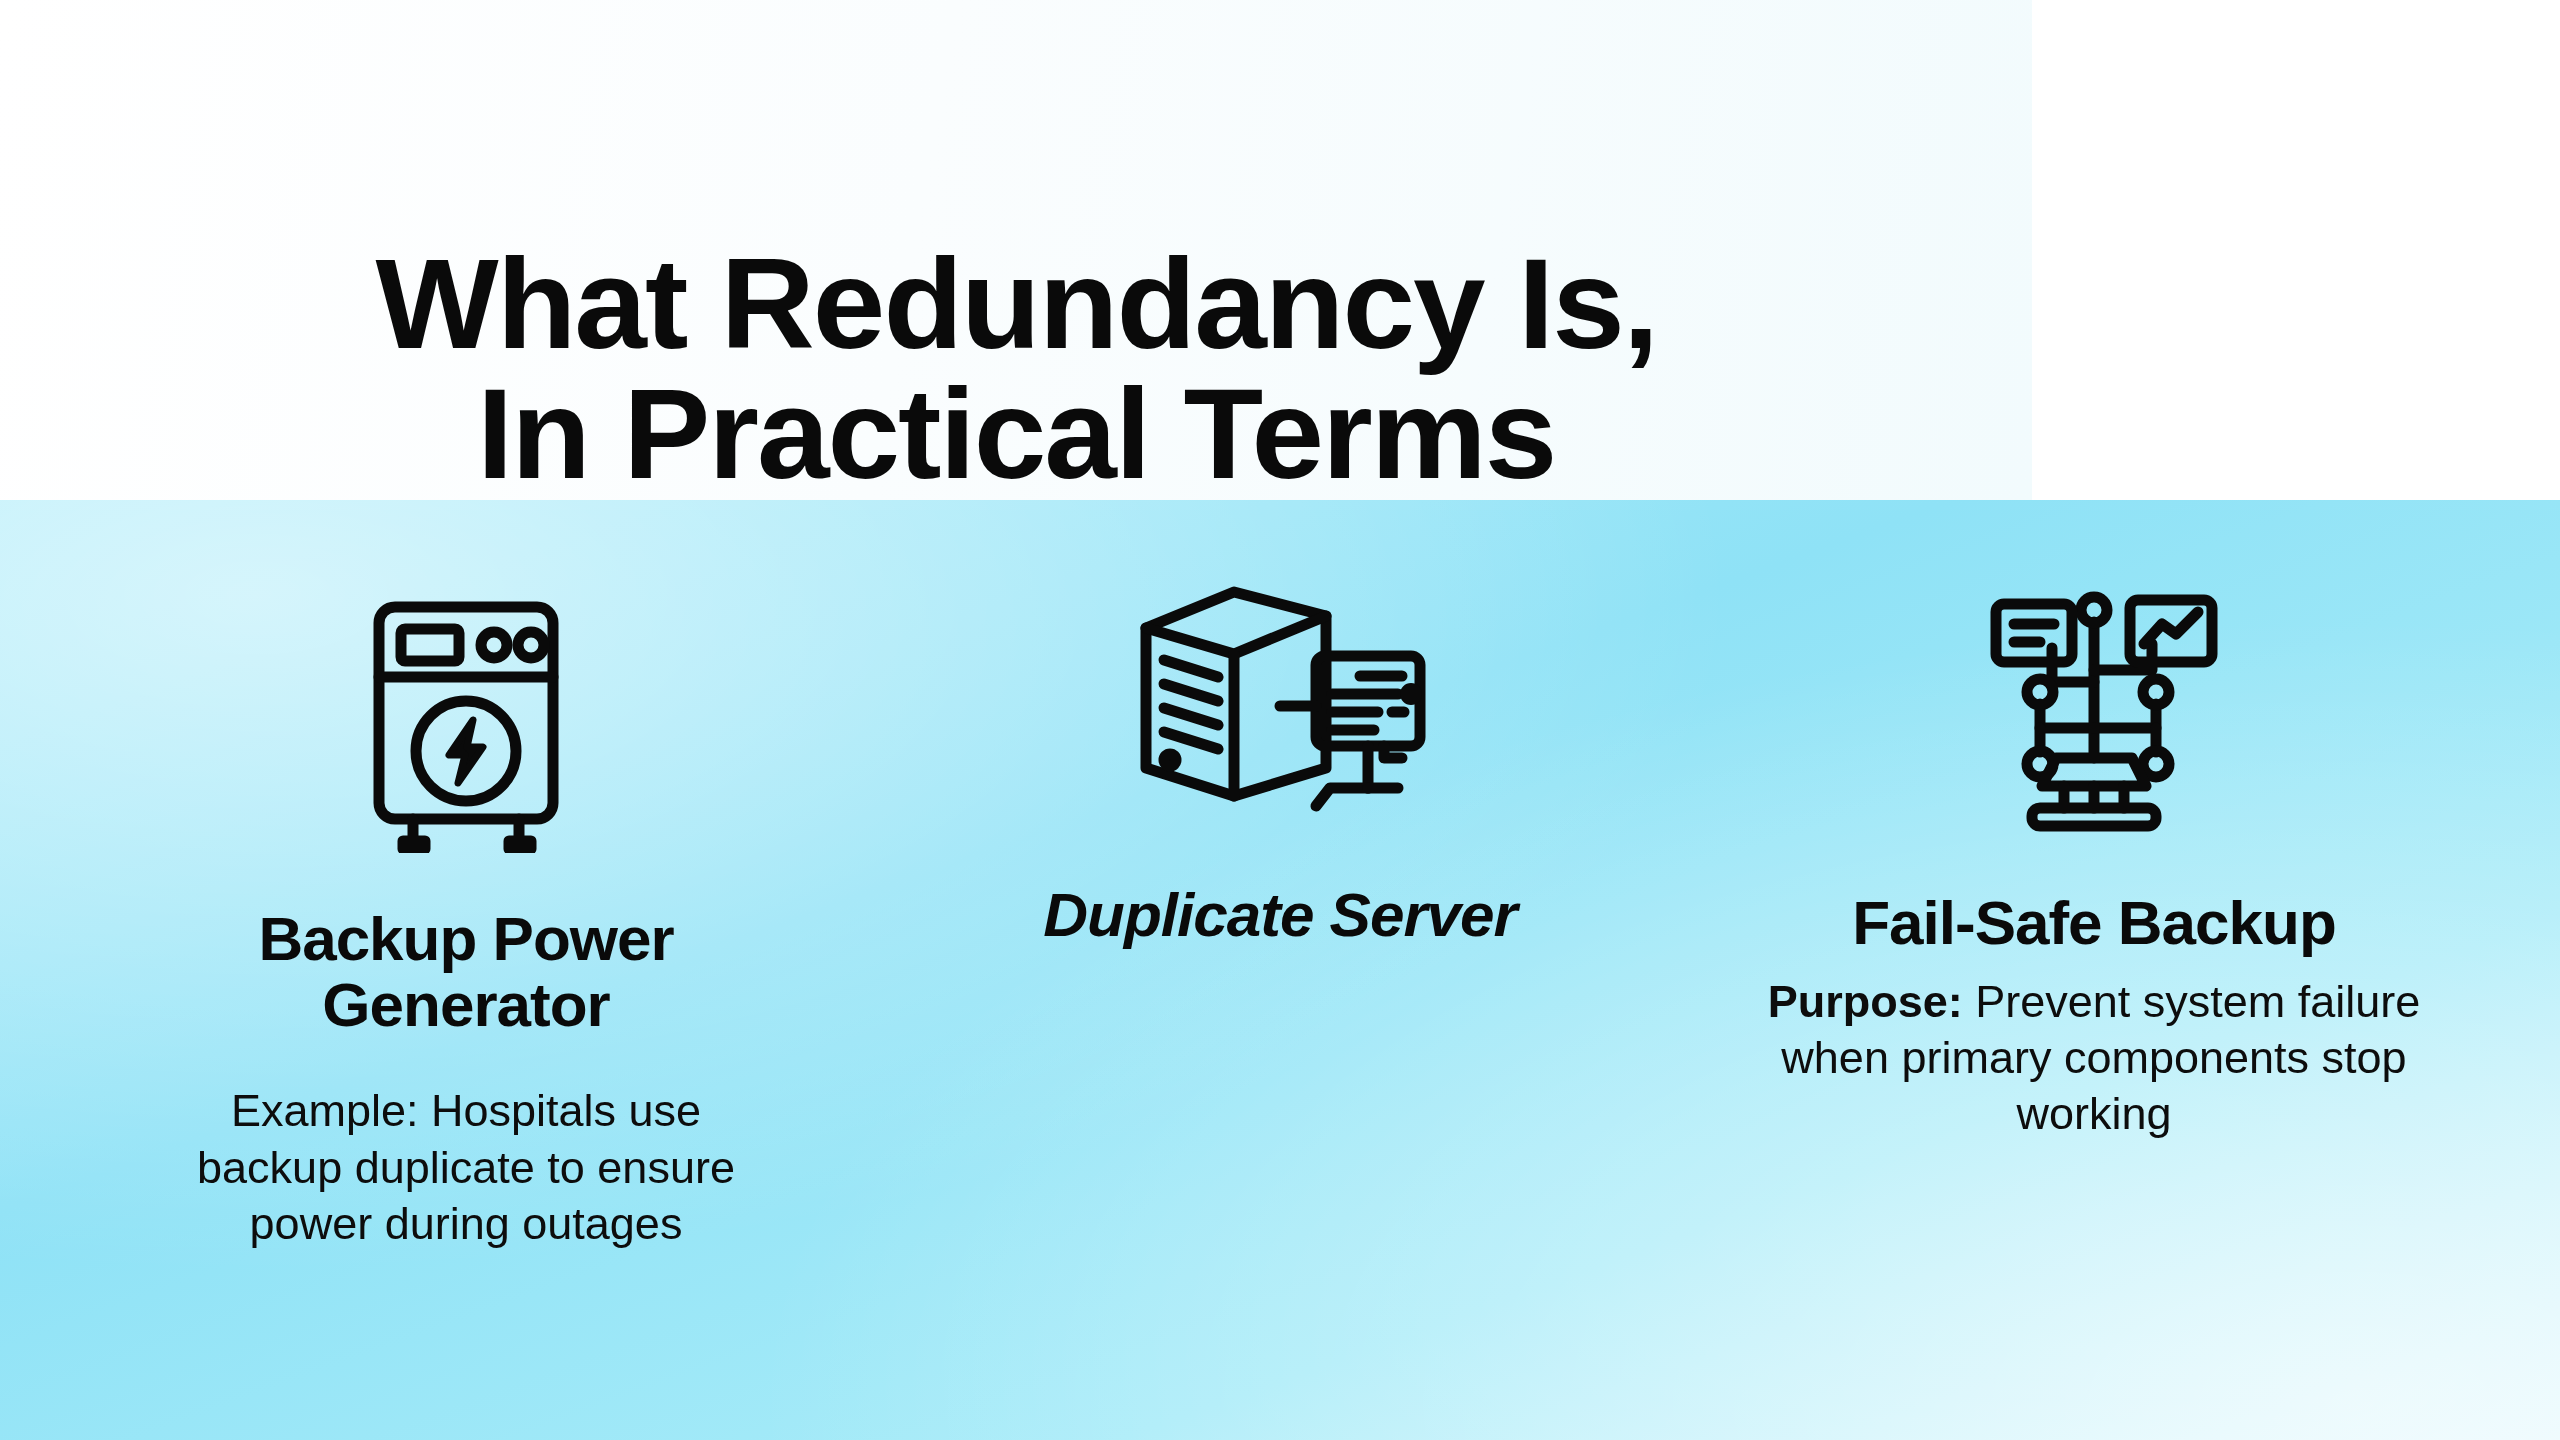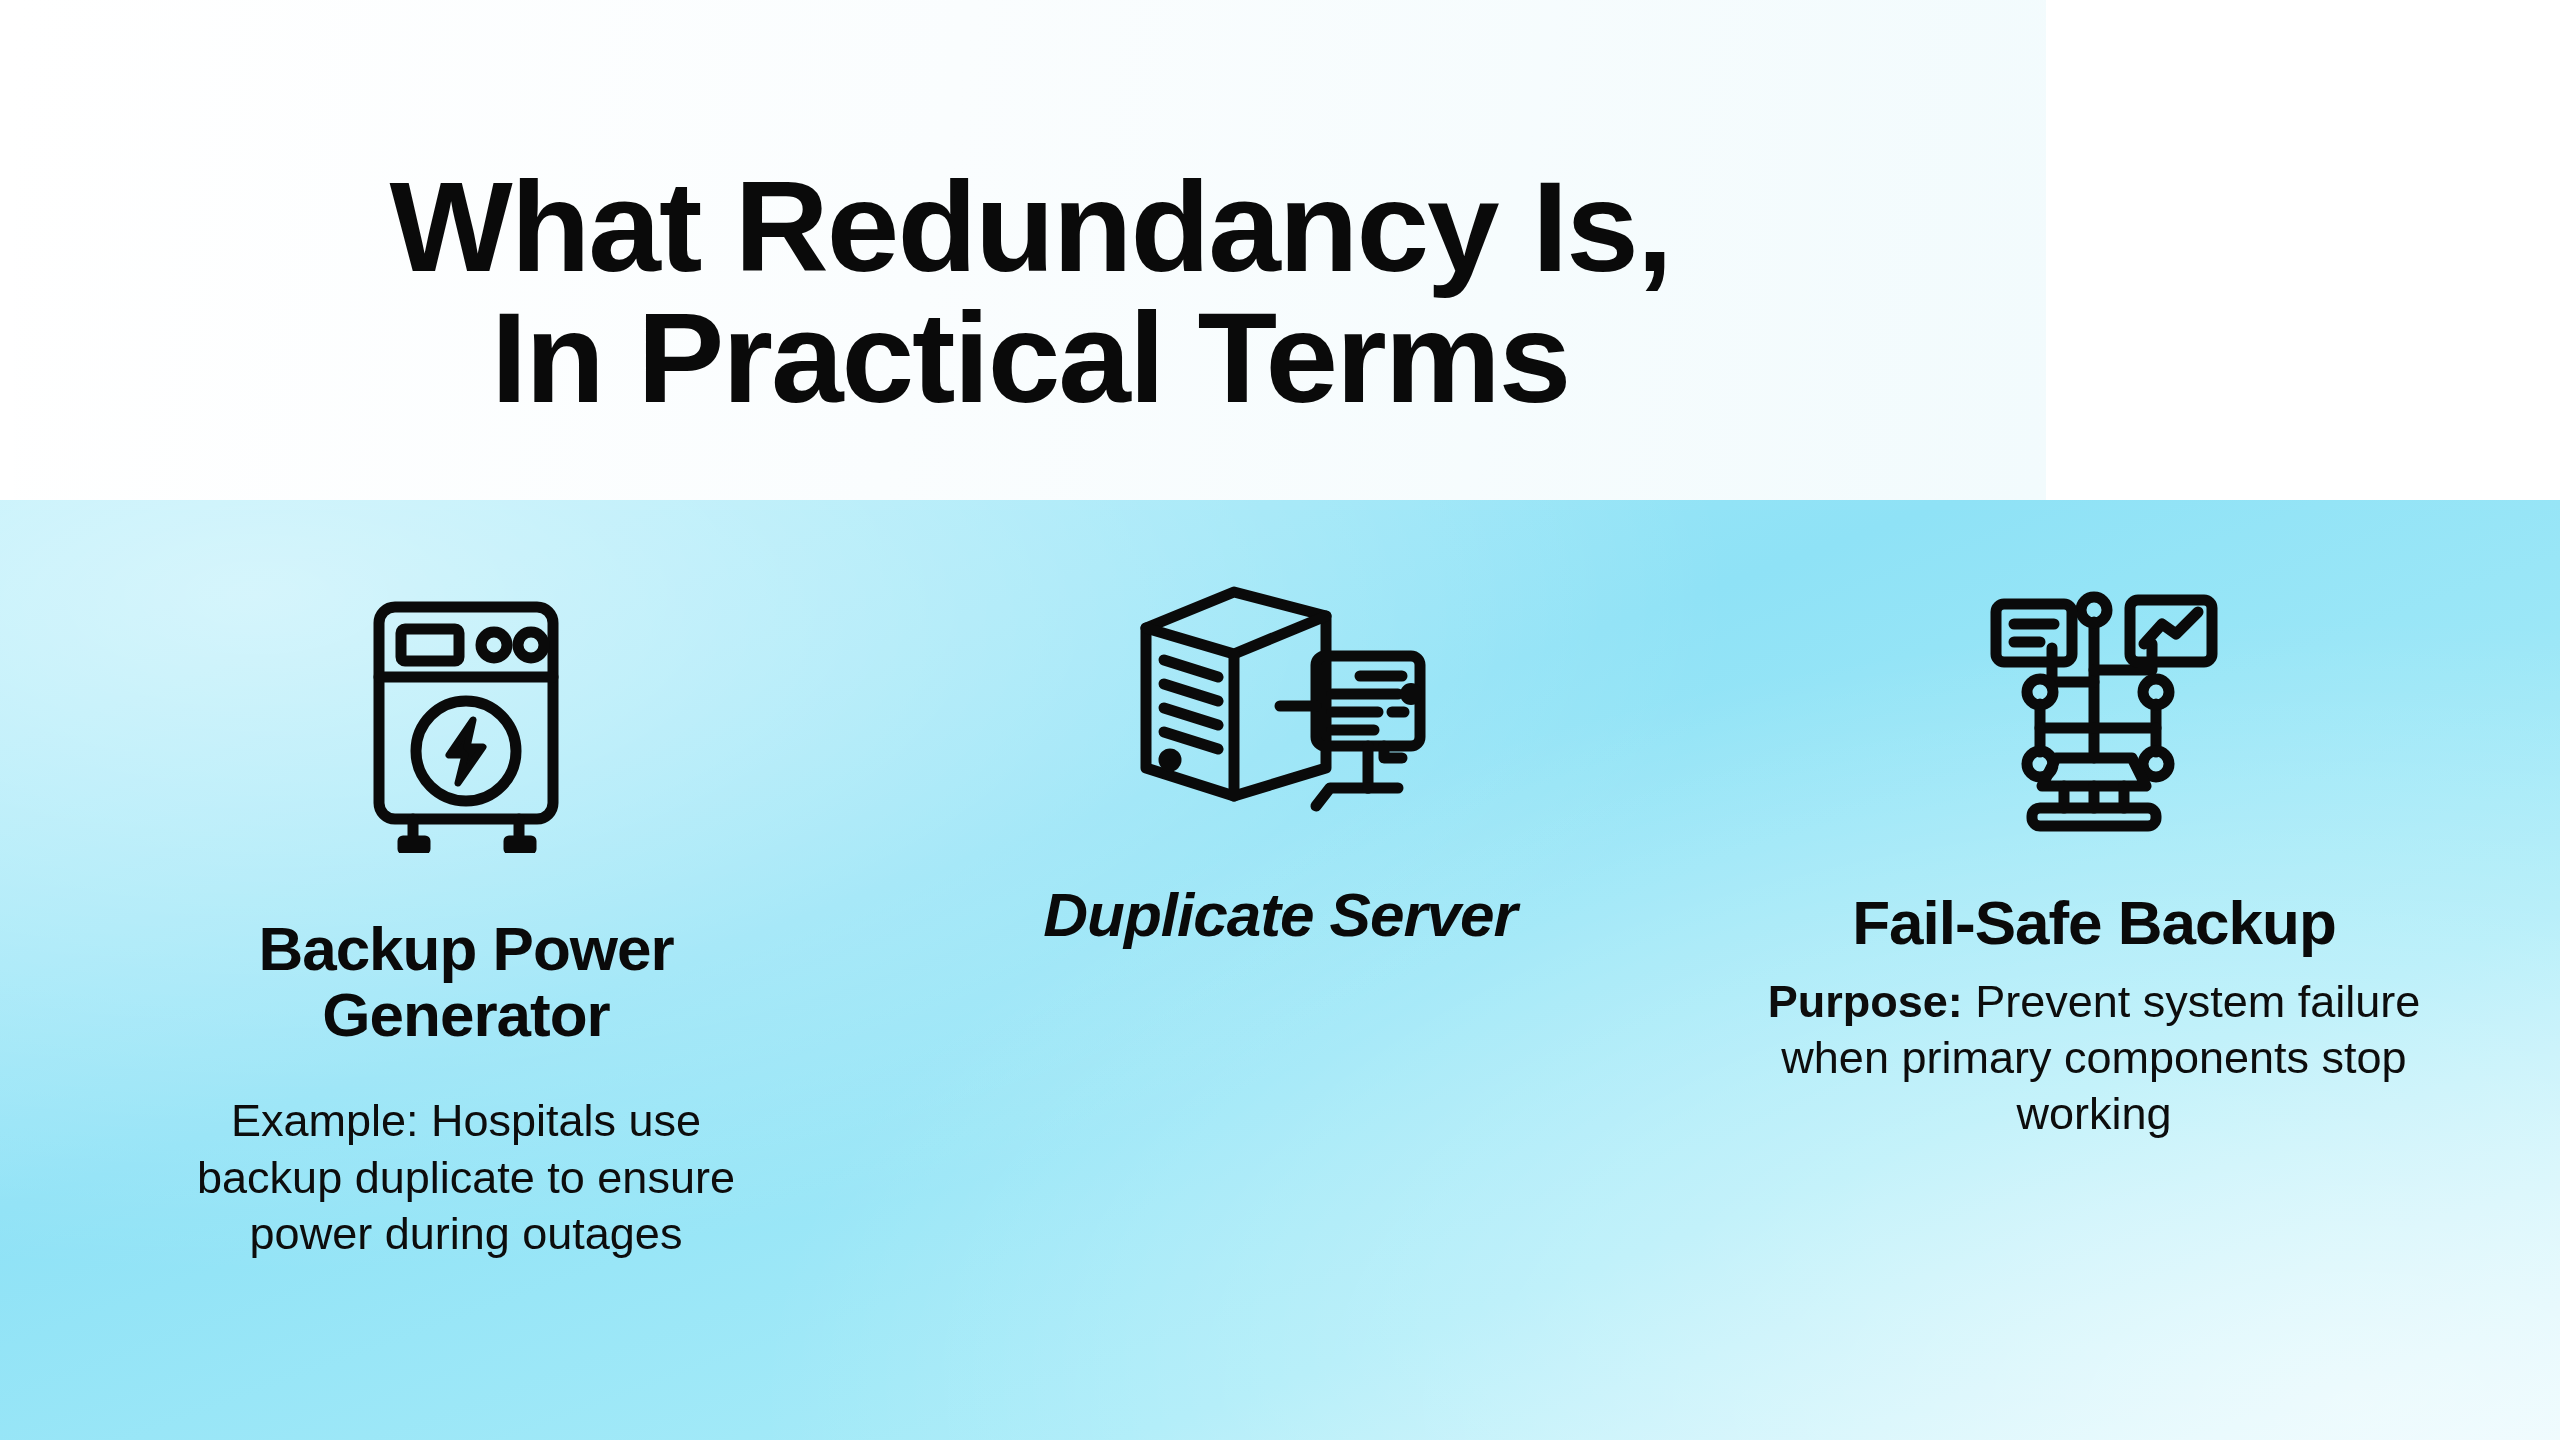--- a/index.html
+++ b/index.html
@@ -18,29 +18,29 @@
     position: relative;
     width: 2560px;
     height: 1440px;
     background: #ffffff;
     overflow: hidden;
   }
 
   
   .header-band {
     position: absolute;
-    left: 14px;
+    left: 0;
     top: 0;
     width: 2032px;
     height: 500px;
     background: linear-gradient(100deg, #ffffff 0%, #fafdfe 45%, #f2fbfd 100%);
     display: flex;
     flex-direction: column;
     align-items: center;
-    justify-content: center;
+    justify-content: flex-end;
     padding-top: 86px;
     box-sizing: border-box;
   }
 
   .title {
     text-align: center;
     color: #0a0a0a;
     font-family: "Liberation Sans", sans-serif;
     font-weight: bold;
     font-size: 128px;
@@ -102,21 +102,21 @@
   .card-title {
     font-family: "Liberation Sans", sans-serif;
     font-weight: bold;
     font-size: 62px;
     line-height: 1.06;
     color: #0a0a0a;
     letter-spacing: -1px;
     margin: 0;
     max-width: 620px;
   }
-  .col-1 .card-title { margin-top: 28px; }
+  .col-1 .card-title { margin-top: 18px; }
   .col-2 .card-title { margin-top: 16px; }
   .col-3 .card-title { margin-top: 14px; }
 
   .card-body {
     font-family: "Liberation Sans", sans-serif;
     font-weight: normal;
     font-size: 45px;
     line-height: 1.25;
     color: #0d0d0d;
     margin: 0;

